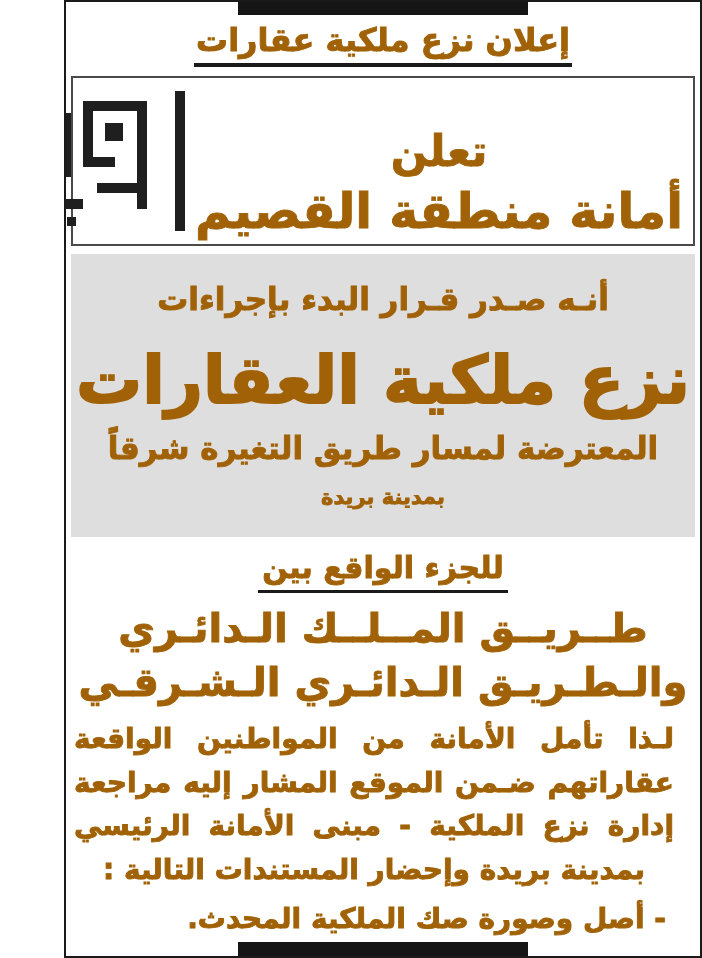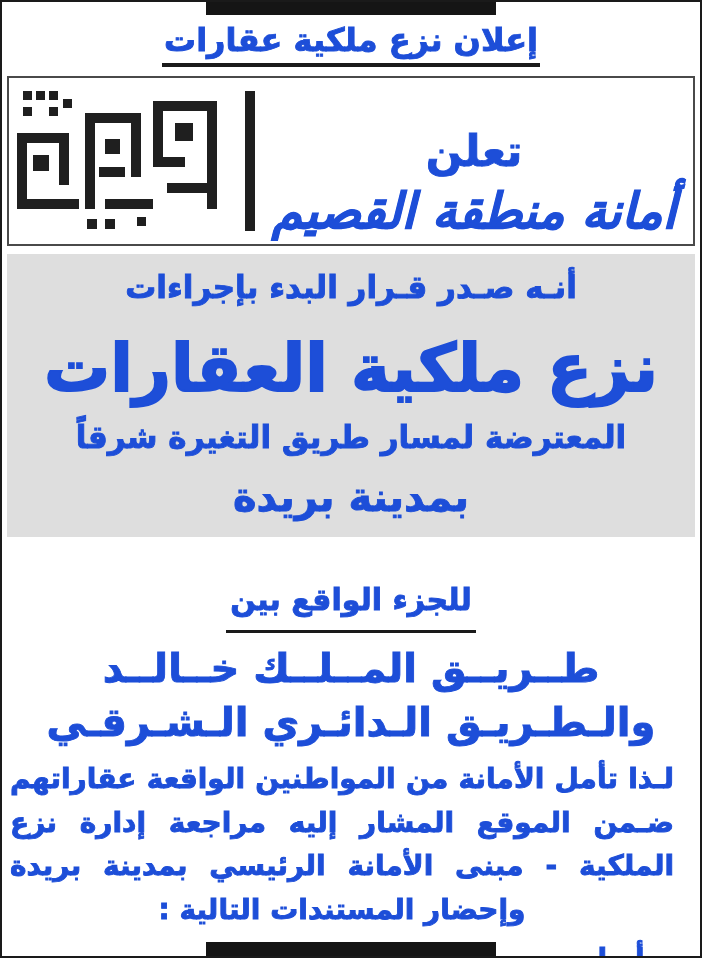--- a/index.html
+++ b/index.html
@@ -1,25 +1,25 @@
 <!DOCTYPE html>
 <html lang="ar" dir="rtl"><head>
 <meta charset="utf-8">
 <style>
   html,body{margin:0;padding:0;background:#fff;}
   .page{
     position:relative;
-    width:702px;height:958px;
+    width:638px;height:958px;
     box-sizing:border-box;
     background:#fff;
     border:2px solid #1a1a1a;
     overflow:hidden;
     font-family:"DejaVu Sans",sans-serif;
     font-weight:bold;
-    color:#1d4ed8;
+    color:#a16207;
     direction:rtl;
   }
   .fat{-webkit-text-stroke:0.9px currentColor;}
   .fatter{-webkit-text-stroke:1.8px currentColor;}
 
   .top-bar{width:290px;height:13px;background:#151515;margin:0 auto;}
   .bottom-bar{position:absolute;bottom:0;left:50%;transform:translateX(-50%);
     width:290px;height:14px;background:#151515;}
 
   .ad-title{text-align:center;margin-top:5px;font-size:32px;line-height:1.25;}
@@ -30,36 +30,36 @@
     border:2px solid #4a4a4a;
     box-sizing:border-box;
     display:flex;align-items:stretch;
     background:#fff;
   }
   .org-text{
     flex:1;display:flex;flex-direction:column;justify-content:center;
     text-align:center;gap:14px;padding:4px 10px 8px 4px;margin-top:48px;
   }
   .announce-verb{font-size:43px;line-height:1;}
-  .org-name{font-size:49px;line-height:1;white-space:nowrap;font-style:italic;}
+  .org-name{font-size:49px;line-height:1;white-space:nowrap;}
   .logo-wrap{display:flex;align-items:center;padding:0 6px 0 8px;}
 
   .decree-panel{
     margin:8px 5px 0 5px;height:283px;box-sizing:border-box;
     background:#dedede;
     display:flex;flex-direction:column;align-items:center;justify-content:center;
     text-align:center;padding:4px 23px;
   }
   .decree-intro{font-size:31px;line-height:1.2;}
   .decree-headline{font-size:66px;line-height:1.3;margin-top:20px;white-space:nowrap;}
   .decree-detail{font-size:31px;line-height:1.25;margin-top:6px;}
-  .decree-city{font-size:40px;line-height:1.25;margin-top:16px;}
+  .decree-city{font-size:21px;line-height:1.25;margin-top:16px;}
 
   .section-subtitle{text-align:center;margin-top:13px;font-size:30px;line-height:1.2;}
-  .section-subtitle span{display:inline-block;border-bottom:3px solid #1a1a1a;padding:0 4px 12px 4px;margin-top:32px;}
+  .section-subtitle span{display:inline-block;border-bottom:3px solid #1a1a1a;padding:0 4px 4px 4px;}
 
   .road{text-align:center;font-size:40px;line-height:1.3;white-space:nowrap;}
   .road-1{margin-top:9px;}
   .road-2{margin-top:2px;}
 
   .body-paragraph{
     margin:9px 26px 0 8px;
     font-size:28px;line-height:1.56;
     text-align:justify;text-align-last:center;
   }
@@ -129,21 +129,21 @@
     <div class="decree-intro fat">أنـه صـدر قـرار البدء بإجراءات</div>
     <div class="decree-headline fatter">نزع ملكية العقارات</div>
     <div class="decree-detail fat">المعترضة لمسار طريق التغيرة شرقاً</div>
     <div class="decree-city fat">بمدينة بريدة</div>
   </div>
 
   <div class="section-subtitle fat">
     <span>للجزء الواقع بين</span>
   </div>
 
-  <div class="road road-1 fat">طــريــق المــلــك خــالــد</div>
+  <div class="road road-1 fat">طــريــق المــلــك الـدائـري</div>
   <div class="road road-2 fat">والـطـريـق الـدائـري الـشـرقـي</div>
 
   <div class="body-paragraph fat">لـذا تأمل الأمانة من المواطنين الواقعة عقاراتهم ضـمن الموقع المشار إليه مراجعة إدارة نزع الملكية - مبنى الأمانة الرئيسي بمدينة بريدة وإحضار المستندات التالية :</div>
 
   <div class="requirements">
     <div class="fat">- أصل وصورة صك الملكية المحدث.</div>
   </div>
 
   <div class="bottom-bar"></div>
 

